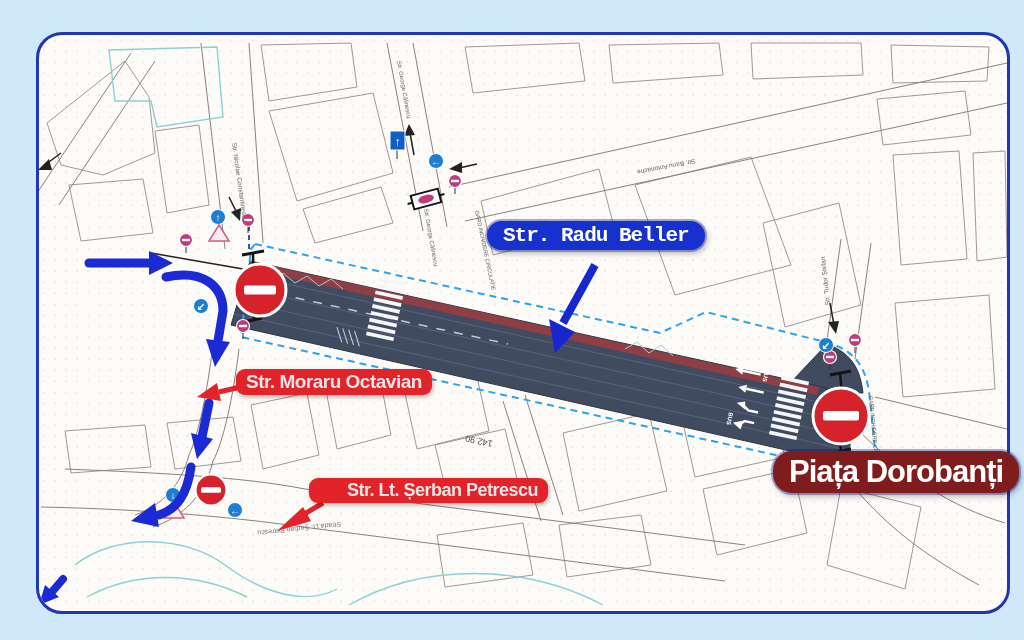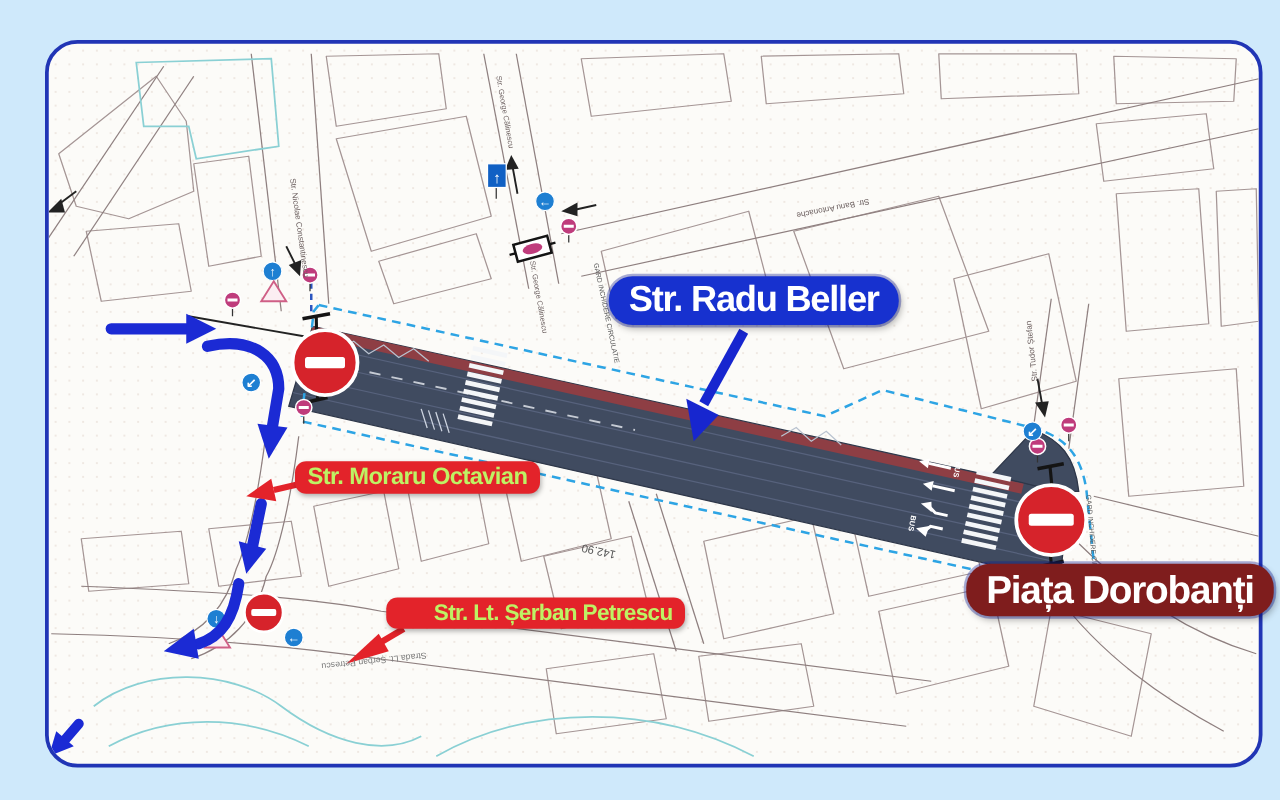--- a/index.html
+++ b/index.html
@@ -7,21 +7,21 @@
        font-family:"Liberation Sans",sans-serif;background:#cfe9fb;}
   .frame{position:absolute;left:36px;top:32px;width:968px;height:576px;
          border:3px solid #2135b5;border-radius:26px;overflow:hidden;
          background-color:#fcfbf8;
          background-image:radial-gradient(#efe8e2 1px, transparent 1px);
          background-size:11px 11px;}
   .frame svg{position:absolute;left:0;top:0;}
   .blabel{position:absolute;color:#fff;font-weight:800;white-space:nowrap;
           border-radius:19px;padding:3px 16px;letter-spacing:-1px;
           box-shadow:0 0 0 2px rgba(14,26,150,.35),2px 3px 6px rgba(0,0,0,.3);}
-  .rlabel{position:absolute;color:#bef264;font-weight:800;white-space:nowrap;
+  .rlabel{position:absolute;color:#e5e5e5;font-weight:800;white-space:nowrap;
           border-radius:9px;padding:2px 10px;letter-spacing:-0.5px;
           box-shadow:1px 2px 4px rgba(0,0,0,.3);}
   text{font-family:"Liberation Sans",sans-serif;}
 </style>
 </head>
 <body>
 
 <div class="frame">
 <svg width="968" height="576" viewBox="36 32 968 576">
 
@@ -324,19 +324,19 @@
     <text transform="translate(692,156) rotate(169)" font-size="6.5">Str. Banu Antonache</text>
     <text transform="translate(827,302) rotate(-96)" font-size="6.5">Str. Tudor Ștefan</text>
     <text transform="translate(338,519) rotate(174)" font-size="7" fill="#7a7a7a">Strada Lt. Șerban Petrescu</text>
     <text transform="translate(490,438) rotate(192)" font-size="9" fill="#555">142.90</text>
     <text transform="translate(472,208) rotate(78)" font-size="5.5" fill="#555">GARD INCHIDERE CIRCULATIE</text>
     <text transform="translate(866,393) rotate(85)" font-size="5.5" fill="#555">GARD INCHIDERE CIRCULATIE</text>
   </g>
 </svg>
 </div>
 
-<div class="blabel" style="left:487px;top:221px;background:#1731cf;font-size:29px;">Str. Radu Beller</div>
+<div class="blabel" style="left:487px;top:221px;background:#1731cf;font-size:21px;font-family:Liberation Mono, monospace;">Str. Radu Beller</div>
 
 <div class="blabel" style="left:773px;top:451px;background:#7f1d1d;font-size:31px;">Piața Dorobanți</div>
 
 <div class="rlabel" style="left:236px;top:369px;background:#e3232a;font-size:19px;">Str. Moraru Octavian</div>
 
 <div class="rlabel" style="left:309px;top:478px;background:#e3232a;font-size:18px;padding-left:38px;">Str. Lt. Șerban Petrescu</div>
 
 </body></html>

